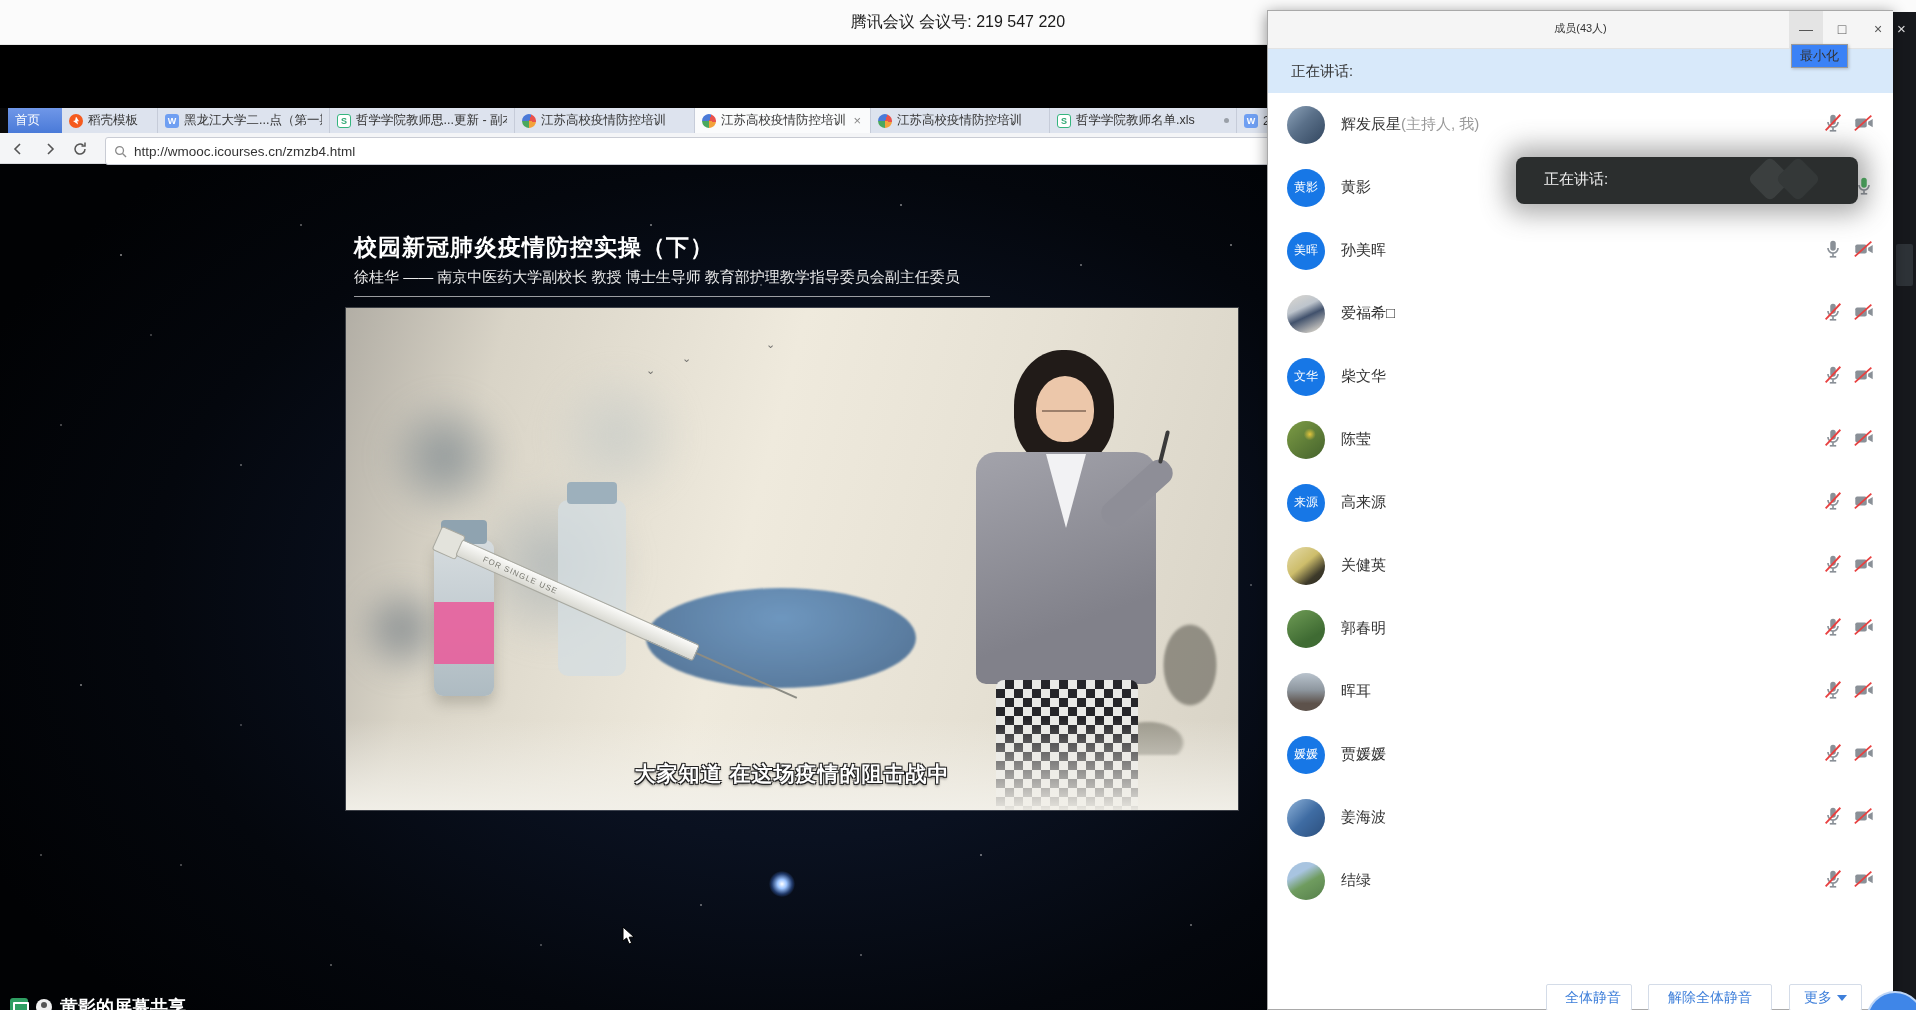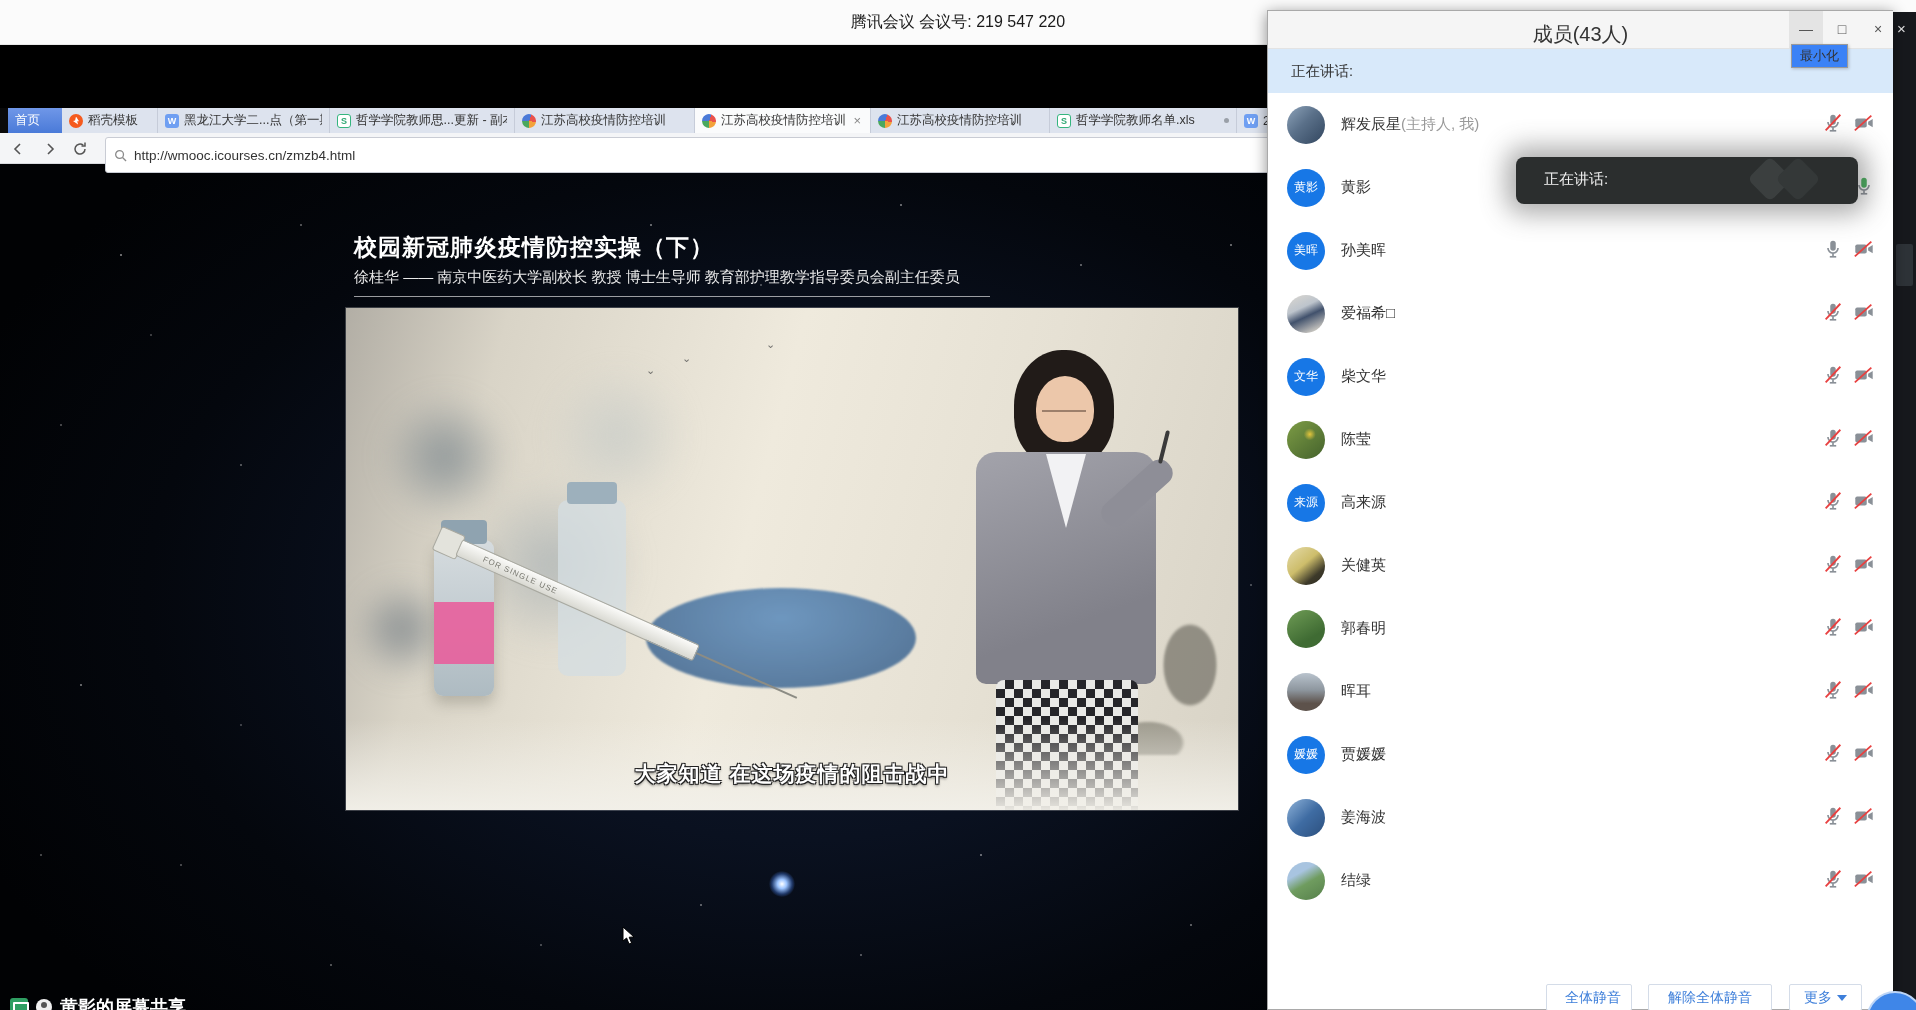--- a/index.html
+++ b/index.html
@@ -27,21 +27,21 @@
   .tab-dot { width:5px; height:5px; border-radius:50%; background:#9aa0a8; flex:0 0 auto; }
   .tab-icon { flex:0 0 auto; width:14px; height:14px; display:inline-block; position:relative; }
   .ti-docer { border-radius:50%; background:#f55a1e; }
   .ti-docer::after { content:""; position:absolute; left:4px; top:3px; width:6px; height:8px; background:#fff; clip-path:polygon(50% 0,100% 60%,70% 60%,85% 100%,0 55%,35% 50%); }
   .ti-wps-w { border-radius:3px; background:#6f9ff2; color:#fff; font-size:9px; font-weight:bold; text-align:center; line-height:14px; }
   .ti-wps-s { border-radius:3px; background:#fff; border:1px solid #35b57f; color:#2fa874; font-size:9px; font-weight:bold; text-align:center; line-height:12px; }
   .ti-course { border-radius:50%; background:conic-gradient(#e8524c 0 22%, #f3a23a 0 45%, #4aa85e 0 70%, #4a7ad8 0 100%); transform:rotate(20deg); }
 
   .toolbar { position:absolute; left:0; top:133px; width:1893px; height:31px; background:#f4f5f7; border-bottom:1px solid #d8dadf; z-index:2; }
   .nav-btn { position:absolute; top:4px; width:24px; height:24px; display:flex; align-items:center; justify-content:center; }
-  .url-box { position:absolute; left:105px; top:4px; width:1780px; height:36px; background:#fff; border:1px solid #c9ccd4; border-radius:3px; display:flex; align-items:center; gap:7px; padding:0 8px; }
+  .url-box { position:absolute; left:105px; top:4px; width:1780px; height:28px; background:#fff; border:1px solid #c9ccd4; border-radius:3px; display:flex; align-items:center; gap:7px; padding:0 8px; }
   .url-text { font-size:13.5px; color:#333; }
 
   
   .page { position:absolute; left:0; top:164px; width:1893px; height:970px; background:radial-gradient(ellipse 900px 600px at 42% 45%, #101b30 0%, #0a1120 40%, #04070d 72%, #010204 100%); overflow:hidden; }
   .starfield { position:absolute; left:0; top:0; width:2px; height:2px; border-radius:50%; background:transparent;
     box-shadow: 120px 90px 0 rgba(255,255,255,.55), 240px 300px 0 rgba(255,255,255,.4), 80px 520px 0 rgba(255,255,255,.5),
       180px 700px 0 rgba(255,255,255,.35), 420px 640px 0 rgba(255,255,255,.5), 520px 180px 0 rgba(255,255,255,.45),
       650px 60px 0 rgba(255,255,255,.5), 700px 740px 0 rgba(255,255,255,.45), 900px 40px 0 rgba(255,255,255,.5),
       980px 690px 0 rgba(255,255,255,.5), 1080px 100px 0 rgba(255,255,255,.45), 1150px 620px 0 rgba(255,255,255,.4),
       1230px 80px 0 rgba(255,255,255,.5), 1250px 420px 0 rgba(255,255,255,.35), 1190px 760px 0 rgba(255,255,255,.45),
@@ -96,21 +96,21 @@
   .sb-icon1::after { content:""; position:absolute; left:3px; top:4px; width:12px; height:7px; border:2px solid #fff; border-radius:1px; }
   .sb-icon2 { width:16px; height:16px; border-radius:50%; background:#f0f0f0; position:relative; }
   .sb-icon2::after { content:""; position:absolute; left:5px; top:3px; width:6px; height:6px; border-radius:50%; background:#555; box-shadow:0 7px 0 -1px #555; }
   .sb-text { font-size:18px; font-weight:bold; color:#fff; }
 
   .cursor { position:absolute; left:621px; top:762px; z-index:4; }
 
   
   .panel { position:absolute; left:1267px; top:10px; width:626px; height:1000px; background:#fff; border:1px solid #a9a9a9; border-right:none; box-shadow:0 3px 14px rgba(0,0,0,.45); z-index:10; }
   .panel-header { position:absolute; left:0; top:0; right:0; height:38px; background:#f5f5f5; border-bottom:1px solid #e3e3e3; }
-  .panel-title { position:absolute; left:0; right:0; top:10px; text-align:center; font-size:20px; color:#333; }
+  .panel-title { position:absolute; left:0; right:0; top:10px; text-align:center; font-size:11px; color:#333; }
   .pc-btn { position:absolute; top:0; width:34px; height:38px; text-align:center; line-height:36px; font-size:14px; color:#555; }
   .pc-min { left:521px; background:#e4e4e4; }
   .pc-max { left:557px; }
   .pc-close { left:593px; }
   .speaking-bar { position:absolute; left:0; top:38px; right:0; height:44px; background:#d8e9fa; }
   .speaking-bar span { position:absolute; left:23px; top:13px; font-size:14.5px; color:#333; }
 
   .member-list { position:absolute; left:0; top:82px; right:0; bottom:0; overflow:hidden; }
   .member-row { position:relative; height:63px; display:flex; align-items:center; padding-left:19px; }
   .avatar { width:38px; height:38px; border-radius:50%; flex:0 0 auto; display:flex; align-items:center; justify-content:center; overflow:hidden; }

